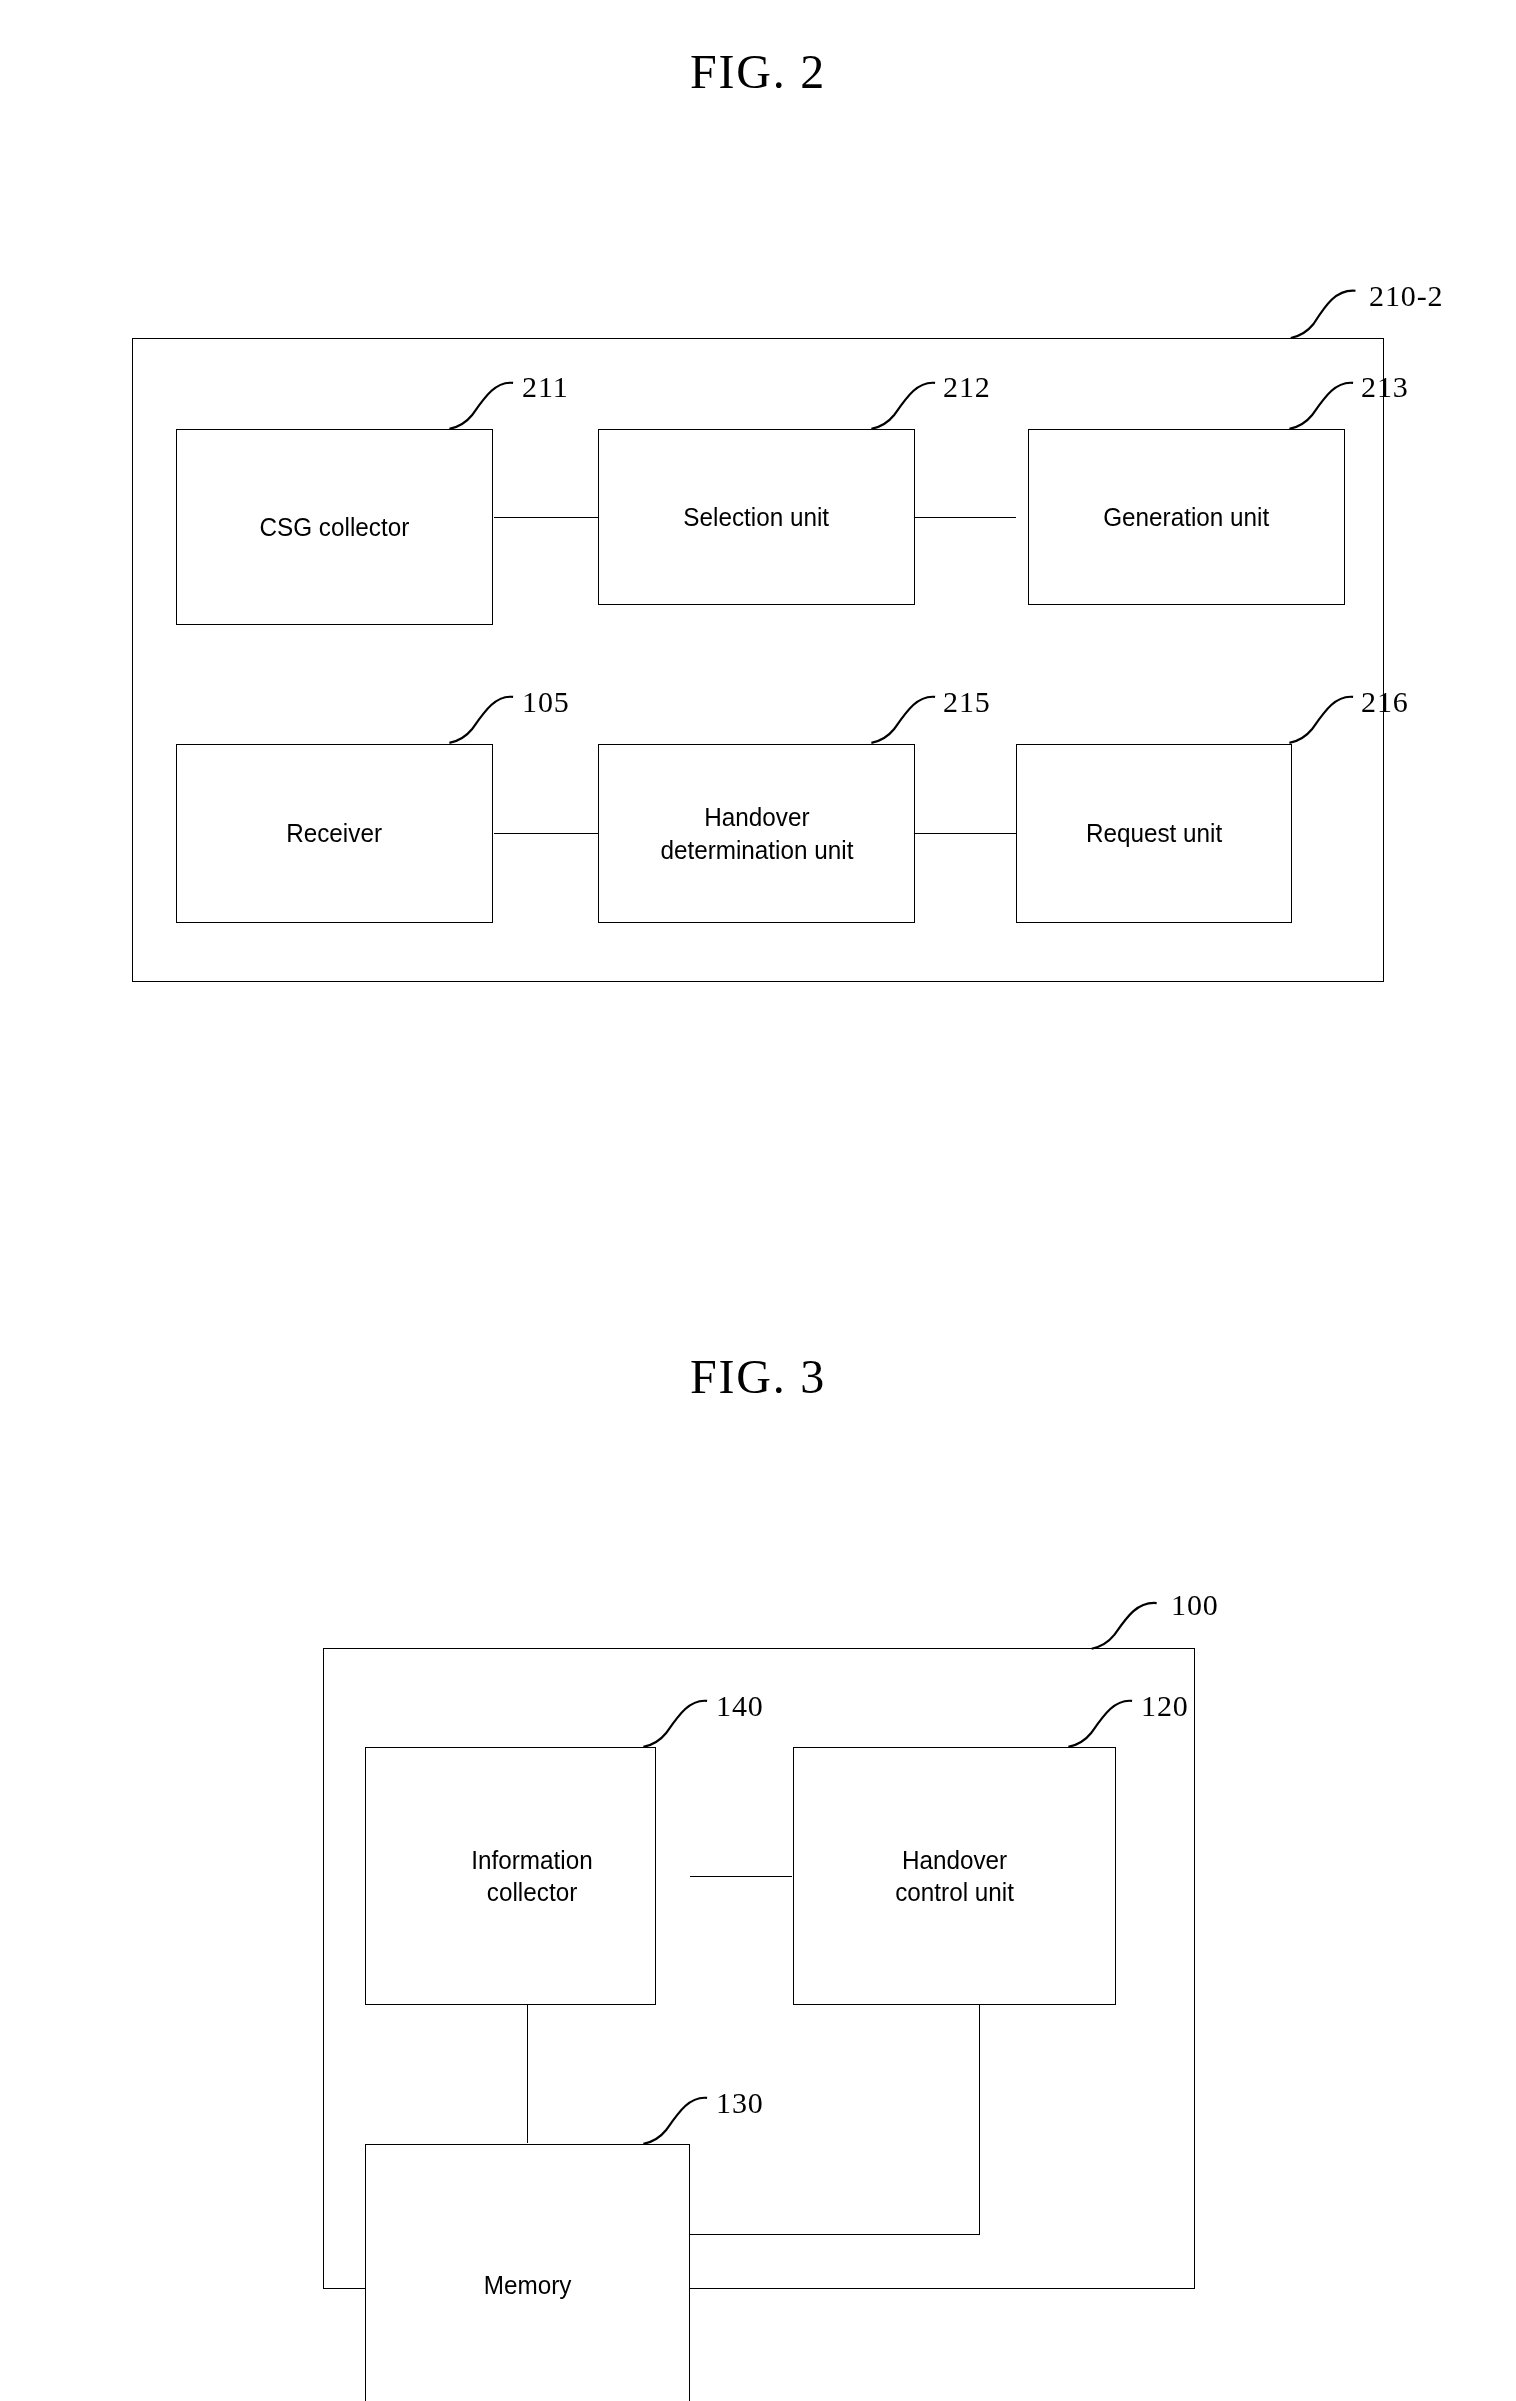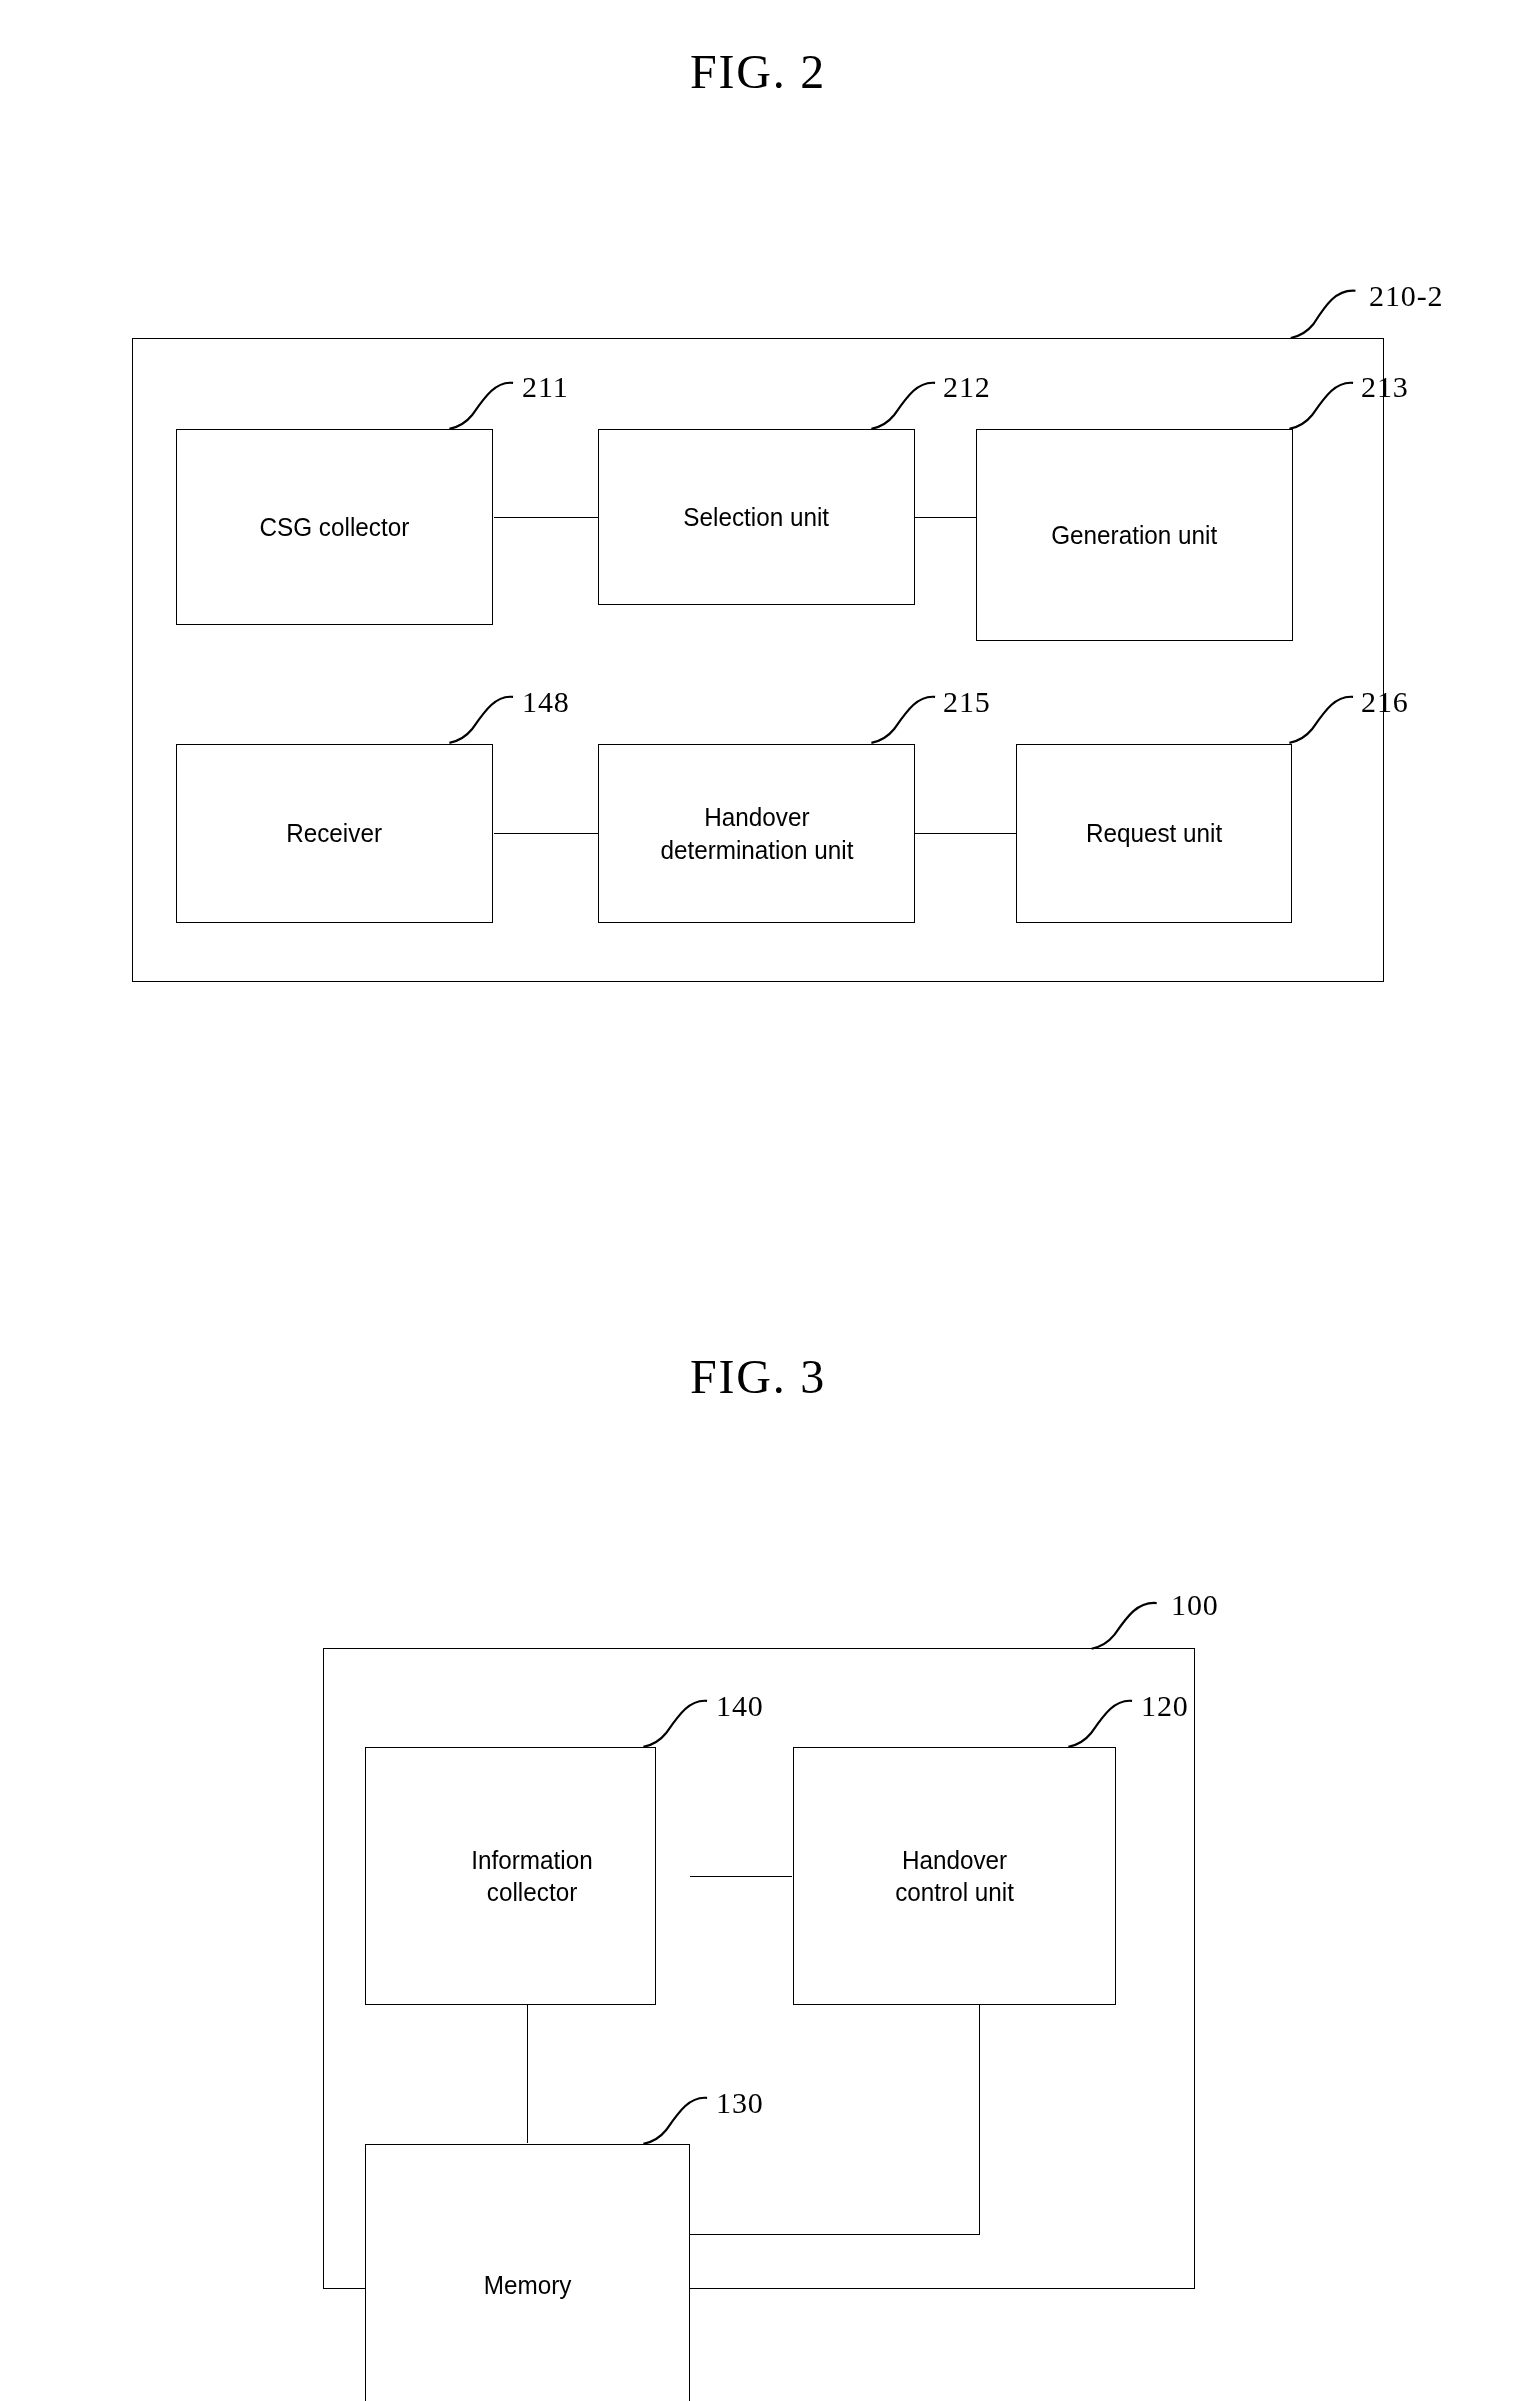--- a/index.html
+++ b/index.html
@@ -123,35 +123,35 @@
     <div class="ref-num" style="left:522px; top:342px;">211</div>
 
     <div class="unit-box" style="left:598px; top:401px; width:317px; height:176px;">
       <span class="unit-label">Selection unit</span>
     </div>
     <svg class="leader" style="left:836px; top:346px; width:115px; height:62px;" viewBox="0 0 130 70">
       <path d="M 112 10 C 92 8, 80 26, 66 46 C 58 56, 50 60, 40 62" stroke="#000" stroke-width="2.5" fill="none"></path>
     </svg>
     <div class="ref-num" style="left:943px; top:342px;">212</div>
 
-    <div class="unit-box" style="left:976px; top:401px; width:317px; height:212px;">
+    <div class="unit-box" style="left:1028px; top:401px; width:317px; height:176px;">
       <span class="unit-label">Generation unit</span>
     </div>
     <svg class="leader" style="left:1254px; top:346px; width:115px; height:62px;" viewBox="0 0 130 70">
       <path d="M 112 10 C 92 8, 80 26, 66 46 C 58 56, 50 60, 40 62" stroke="#000" stroke-width="2.5" fill="none"></path>
     </svg>
     <div class="ref-num" style="left:1361px; top:342px;">213</div>
 
     <div class="unit-box" style="left:176px; top:716px; width:317px; height:179px;">
       <span class="unit-label">Receiver</span>
     </div>
     <svg class="leader" style="left:414px; top:660px; width:115px; height:62px;" viewBox="0 0 130 70">
       <path d="M 112 10 C 92 8, 80 26, 66 46 C 58 56, 50 60, 40 62" stroke="#000" stroke-width="2.5" fill="none"></path>
     </svg>
-    <div class="ref-num" style="left:522px; top:657px;">148</div>
+    <div class="ref-num" style="left:522px; top:657px;">105</div>
 
     <div class="unit-box" style="left:598px; top:716px; width:317px; height:179px;">
       <span class="unit-label">Handover
 determination unit</span>
     </div>
     <svg class="leader" style="left:836px; top:660px; width:115px; height:62px;" viewBox="0 0 130 70">
       <path d="M 112 10 C 92 8, 80 26, 66 46 C 58 56, 50 60, 40 62" stroke="#000" stroke-width="2.5" fill="none"></path>
     </svg>
     <div class="ref-num" style="left:943px; top:657px;">215</div>
 

